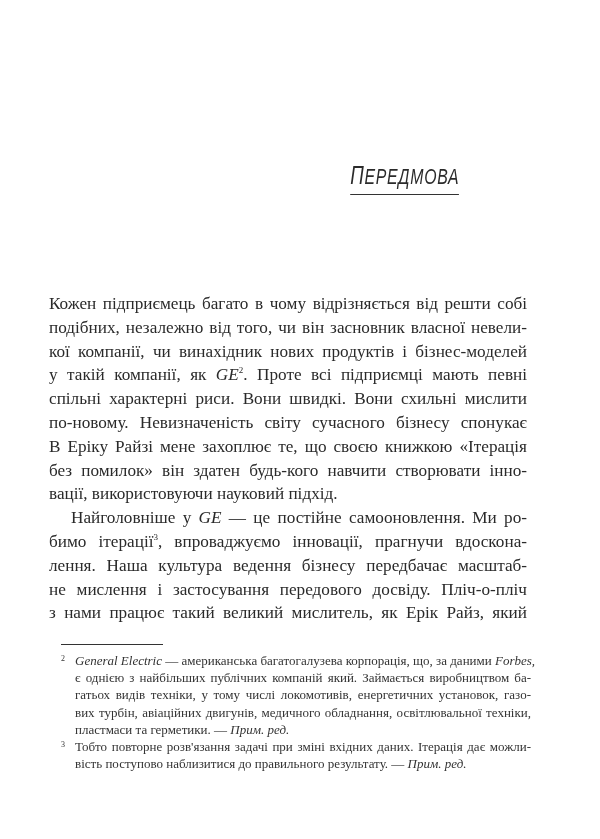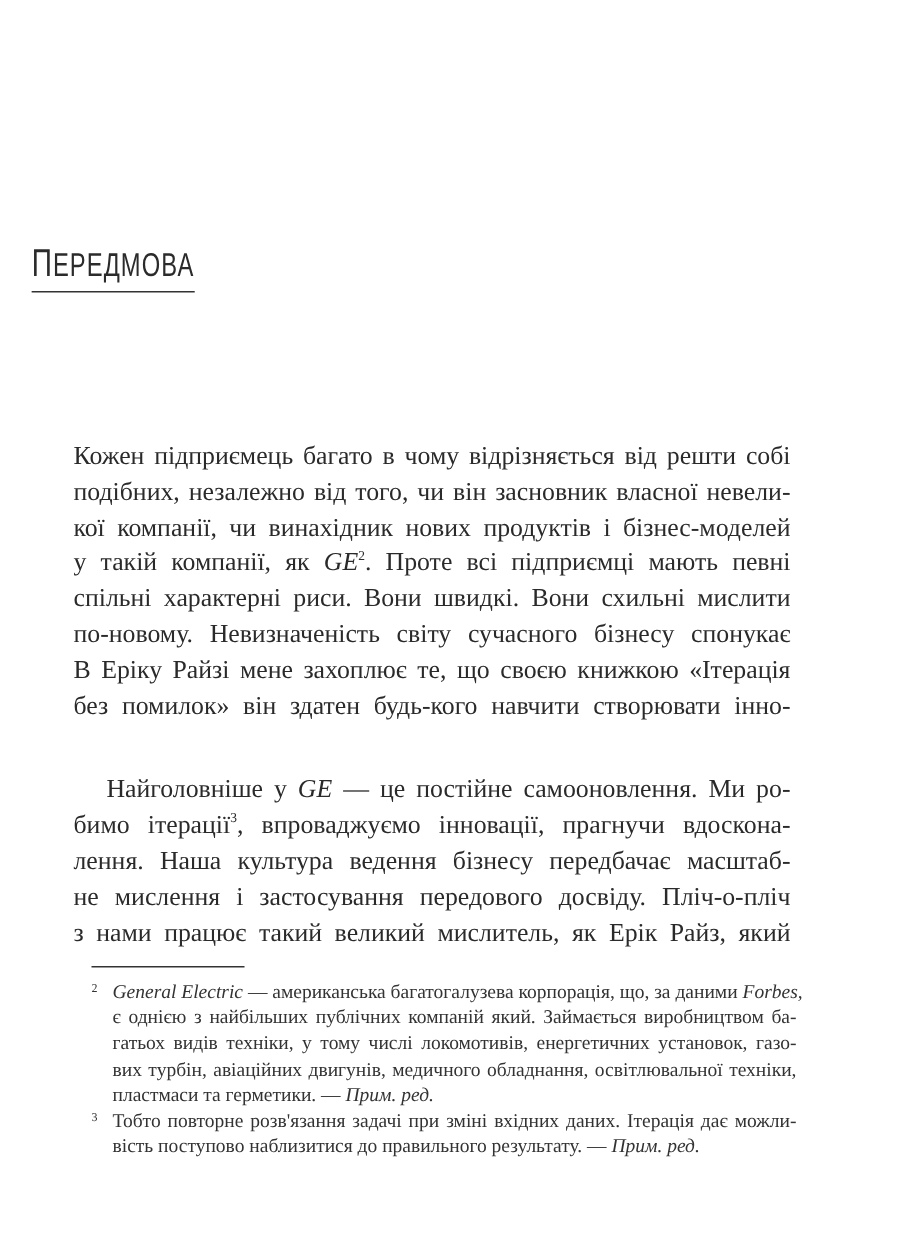--- a/index.html
+++ b/index.html
@@ -13,21 +13,22 @@
       position: relative;
       overflow: hidden;
       color: #2a2a2a;
       font-family: "Liberation Serif", "DejaVu Serif", serif;
     }
     .page-title-wrap {
       position: absolute;
       left: 0;
       width: 480px;
       top: 160px;
-      text-align: left;
+      text-align: right;
+      font-style: italic;
     }
     .page-title {
       display: inline-block;
       font-family: "Liberation Sans", "DejaVu Sans", sans-serif;
       font-size: 22px;
       letter-spacing: 1px;
       transform: scaleX(0.72);
       transform-origin: center;
       color: #2b2b2b;
       padding-bottom: 3px;
@@ -53,21 +54,20 @@
       display: block;
       text-align: justify;
       text-align-last: justify;
       white-space: nowrap;
     }
     .line.last {
       text-align-last: left;
     }
     .line.indent {
       padding-left: 22px;
-      margin-top: 32px;
     }
     i { }
     sup { font-size: 9px; vertical-align: 7px; line-height: 0; }
     .fn-rule {
       position: absolute;
       left: 61px;
       top: 644px;
       width: 102px;
       height: 0;
       border-top: 1.5px solid #333;
@@ -105,20 +105,21 @@
 <div class="body-text">
   <p>
     <span class="line">Кожен підприємець багато в чому відрізняється від решти собі</span>
     <span class="line">подібних, незалежно від того, чи він засновник власної невели-</span>
     <span class="line">кої компанії, чи винахідник нових продуктів і бізнес-моделей</span>
     <span class="line"><span>у такій компанії, як </span><i>GE</i><sup>2</sup><span>. Проте всі підприємці мають певні</span></span>
     <span class="line">спільні характерні риси. Вони швидкі. Вони схильні мислити</span>
     <span class="line">по-новому. Невизначеність світу сучасного бізнесу спонукає</span>
     <span class="line">В Еріку Райзі мене захоплює те, що своєю книжкою «Ітерація</span>
     <span class="line">без помилок» він здатен будь-кого навчити створювати інно-</span>
+    <span class="line last">вації, використовуючи науковий підхід.</span>
   </p>
   <p>
     <span class="line indent"><span>Найголовніше у </span><i>GE</i><span> — це постійне самооновлення. Ми ро-</span></span>
     <span class="line"><span>бимо ітерації</span><sup>3</sup><span>, впроваджуємо інновації, прагнучи вдоскона-</span></span>
     <span class="line">лення. Наша культура ведення бізнесу передбачає масштаб-</span>
     <span class="line">не мислення і застосування передового досвіду. Пліч-о-пліч</span>
     <span class="line">з нами працює такий великий мислитель, як Ерік Райз, який</span>
   </p>
 </div>
 

